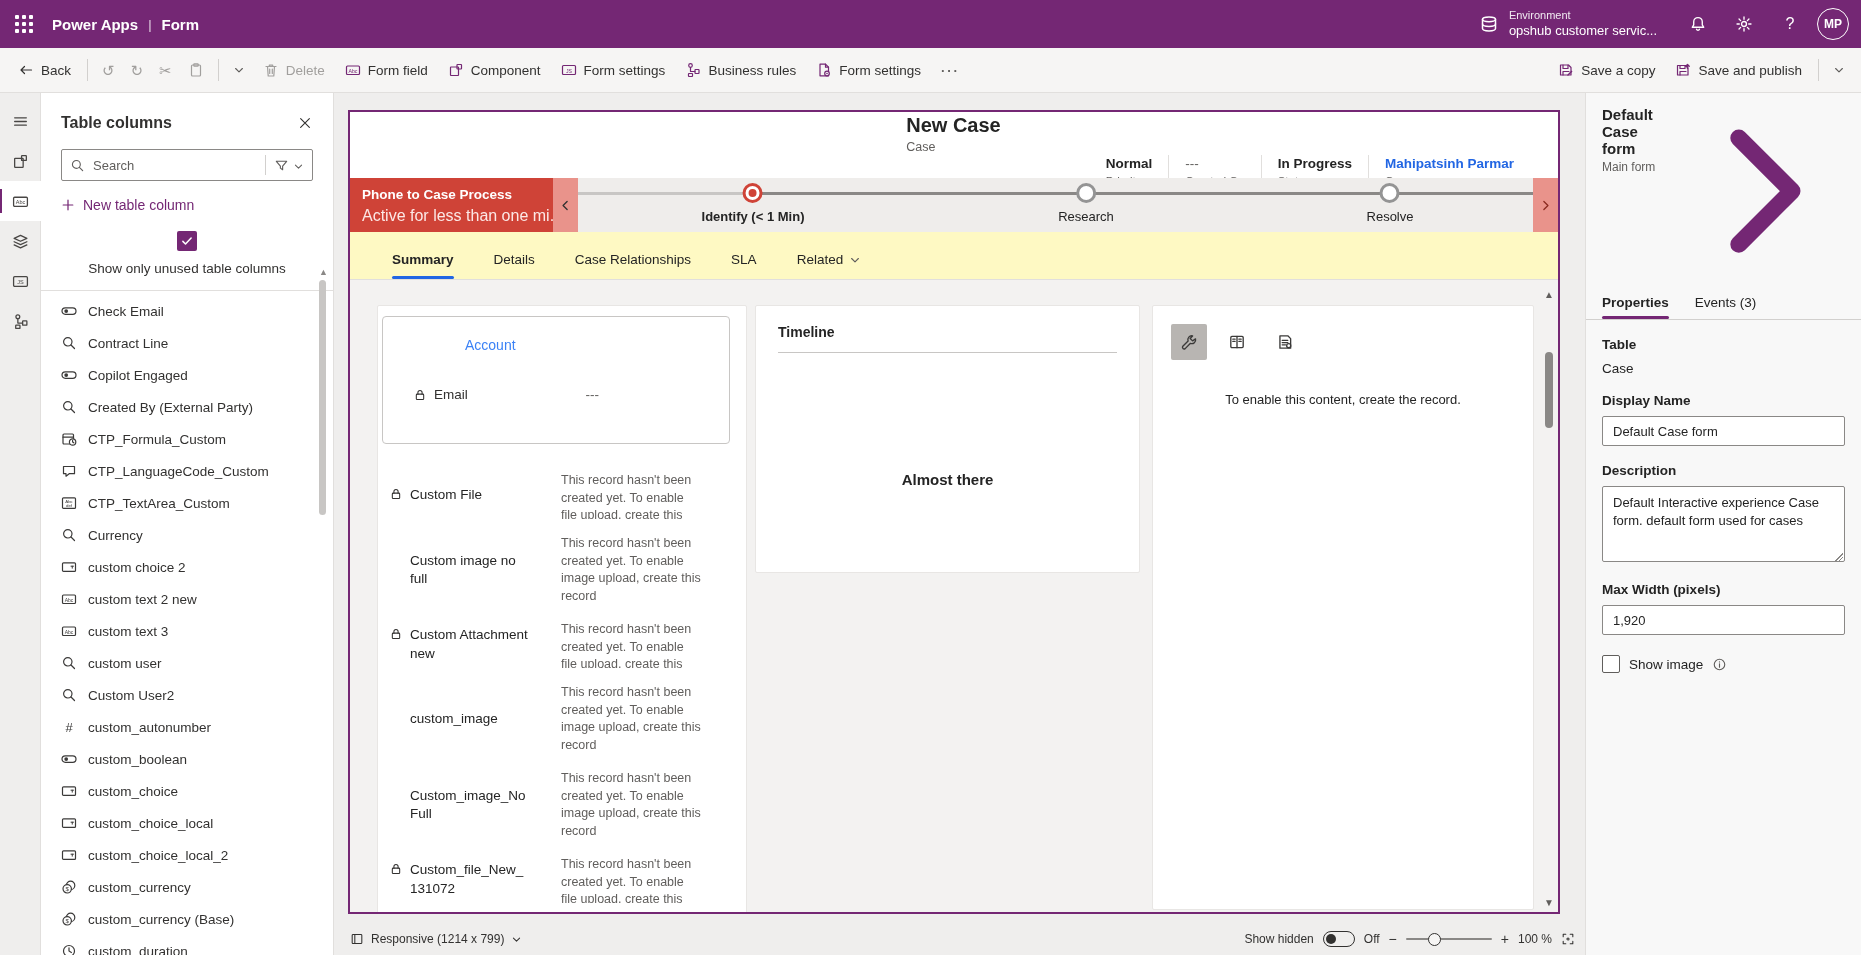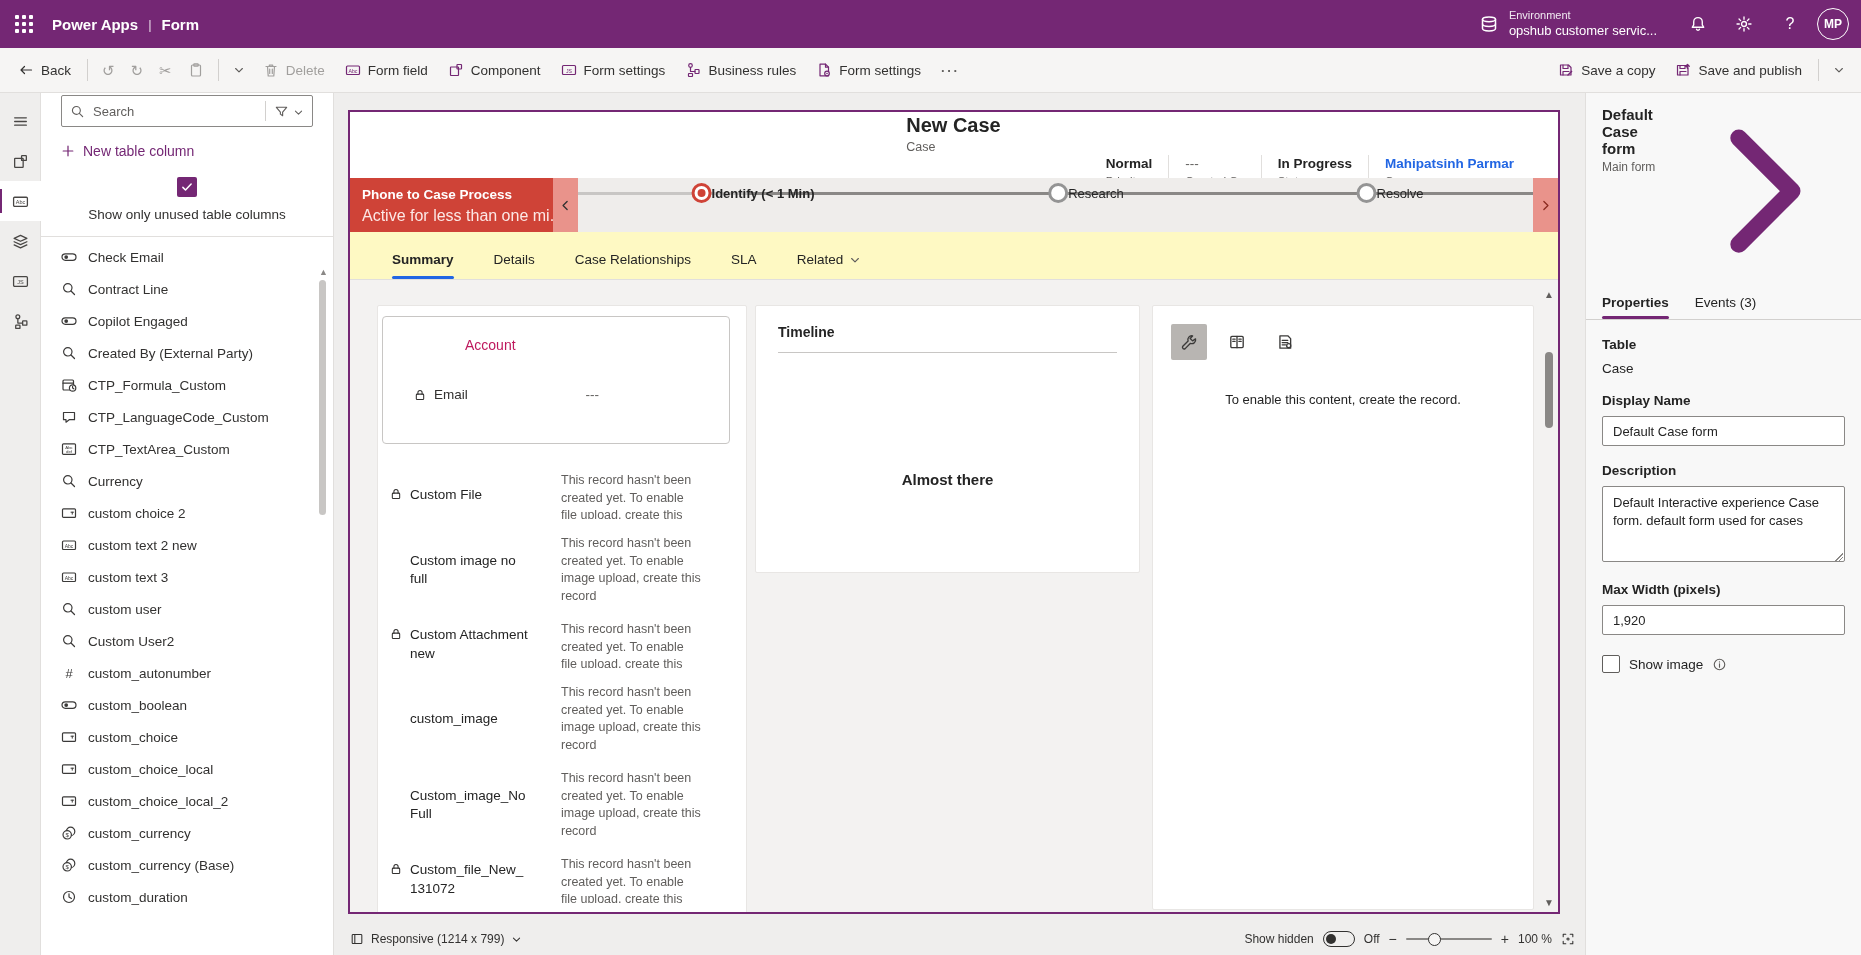--- a/index.html
+++ b/index.html
@@ -94,40 +94,40 @@
   .bpf { height:54px; display:flex; }
   .bpf-name { width:203px; background:#cf4337; color:#fff; padding:8px 12px; line-height:1.4; cursor:pointer; }
   .bpf-name-title { font-size:13.5px; font-weight:bold; white-space:nowrap; }
   .bpf-name-sub { font-size:16px; color:#fce8e6; white-space:nowrap; }
   .bpf-chev { width:25px; background:#e9938b; display:flex; align-items:center; justify-content:center; cursor:pointer; }
   .bpf-chev .ic { width:13px; height:13px; color:#323130; }
   .bpf-chev.right .ic { color:#8a2a20; }
   .bpf-track { flex:1; position:relative; background:#efedeb; }
   .bpf-line-light { position:absolute; left:0; top:14px; height:3px; width:170px; background:#c8c6c4; }
   .bpf-line-dark { position:absolute; left:170px; right:0; top:14px; height:3px; background:#8a8886; }
-  .bpf-stage { position:absolute; top:0; transform:translateX(-50%); display:flex; flex-direction:row; align-items:center; cursor:pointer; }
+  .bpf-stage { position:absolute; top:0; transform:translateX(-50%); display:flex; flex-direction:column; align-items:center; cursor:pointer; }
   .stage-dot { width:20px; height:20px; border-radius:50%; background:#fff; border:3px solid #949494; margin-top:5px; }
   .bpf-stage.active .stage-dot { border-color:#cf4337; display:flex; align-items:center; justify-content:center; }
   .bpf-stage.active .stage-dot::after { content:""; width:8px; height:8px; border-radius:50%; background:#cf4337; }
   .stage-label { margin-top:6px; font-size:13px; color:#242424; white-space:nowrap; }
   .bpf-stage.active .stage-label { font-weight:bold; }
 
   
   .c-tabs { height:48px; display:flex; align-items:flex-end; gap:40px; padding:0 0 0 42px; border-bottom:1px solid #e1dfdd; background:#fef9c3; }
   .c-tab { padding-bottom:12px; font-size:13.5px; color:#242424; cursor:pointer; position:relative; display:flex; align-items:center; gap:6px; }
   .c-tab.active { font-weight:bold; }
   .c-tab.active::after { content:""; position:absolute; left:0; right:0; bottom:0; height:3px; background:#2266e3; border-radius:2px; }
   .c-tab .ic { width:12px; height:12px; color:#605e5c; }
 
   
   .c-content { position:absolute; left:0; right:0; top:168px; bottom:0; background:#f3f2f1; overflow:hidden; }
   .card { position:absolute; background:#fff; border:1px solid #e8e6e4; border-radius:2px; }
   .col1 { left:27px; top:25px; width:370px; height:640px; padding:10px 16px 0 4px; }
   .account-card { border:1px solid #c8c6c4; border-radius:4px; height:128px; padding:20px 20px 0 30px; }
-  .account-title { color:#be185d; font-size:14px; margin-left:52px; }
+  .account-title { color:#3b82f6; font-size:14px; margin-left:52px; }
   .acc-field { display:flex; align-items:center; margin-top:34px; }
   .acc-field .lockic { width:14px; height:14px; color:#323130; margin-right:7px; }
   .acc-label { font-size:13.5px; }
   .acc-value { margin-left:auto; margin-right:110px; color:#605e5c; font-size:13.5px; }
   .field-rows { margin-top:28px; padding-left:7px; }
   .field-row { display:flex; align-items:center; margin-bottom:16px; }
   .fr-label { width:172px; display:flex; align-items:flex-start; gap:7px; padding-right:10px; }
   .fr-label .lockic { width:14px; height:14px; flex:none; margin-top:1px; color:#323130; }
   .fr-label .nolock { width:14px; flex:none; }
   .fr-text { font-size:13.5px; color:#242424; width:118px; overflow-wrap:anywhere; line-height:1.35; }
@@ -384,20 +384,28 @@
         <span class="ic"><svg viewBox="0 0 16 16" width="100%" height="100%" fill="none" stroke="currentColor" stroke-width="1.2" stroke-linecap="round" stroke-linejoin="round">
             <circle cx="5.5" cy="3.5" r="1.8"></circle>
             <path d="M5.5 5.3v4.2h4.5"></path>
             <rect x="10" y="7.5" width="4" height="4" rx="0.5"></rect>
             <rect x="3.5" y="11.5" width="4" height="3" rx="0.5"></rect>
           </svg></span>
       </div>
   </nav>
 
   <aside class="leftpanel">
+    <div class="lp-head">
+      <span class="lp-title">Table columns</span>
+      <div class="lp-close">
+          <span class="ic"><svg viewBox="0 0 16 16" width="100%" height="100%" fill="none" stroke="currentColor" stroke-width="1.2" stroke-linecap="round" stroke-linejoin="round">
+              <path d="M3 3l10 10M13 3 3 13" stroke-width="1.3"></path>
+            </svg></span>
+        </div>
+    </div>
     <div class="searchbox">
       <span class="ic"><svg viewBox="0 0 16 16" width="100%" height="100%" fill="none" stroke="currentColor" stroke-width="1.2" stroke-linecap="round" stroke-linejoin="round">
             <circle cx="6.8" cy="6.8" r="4.2"></circle>
             <path d="M10 10l3.5 3.5"></path>
           </svg></span>
       <input type="text" placeholder="Search" style="">
       <div class="search-div"></div>
       <div class="filter-btn">
         <span class="ic"><svg viewBox="0 0 16 16" width="100%" height="100%" fill="none" stroke="currentColor" stroke-width="1.2" stroke-linecap="round" stroke-linejoin="round">
               <path d="M2.5 3.5h11L9.2 8.6v3.9l-2.4-1.7V8.6z"></path>

